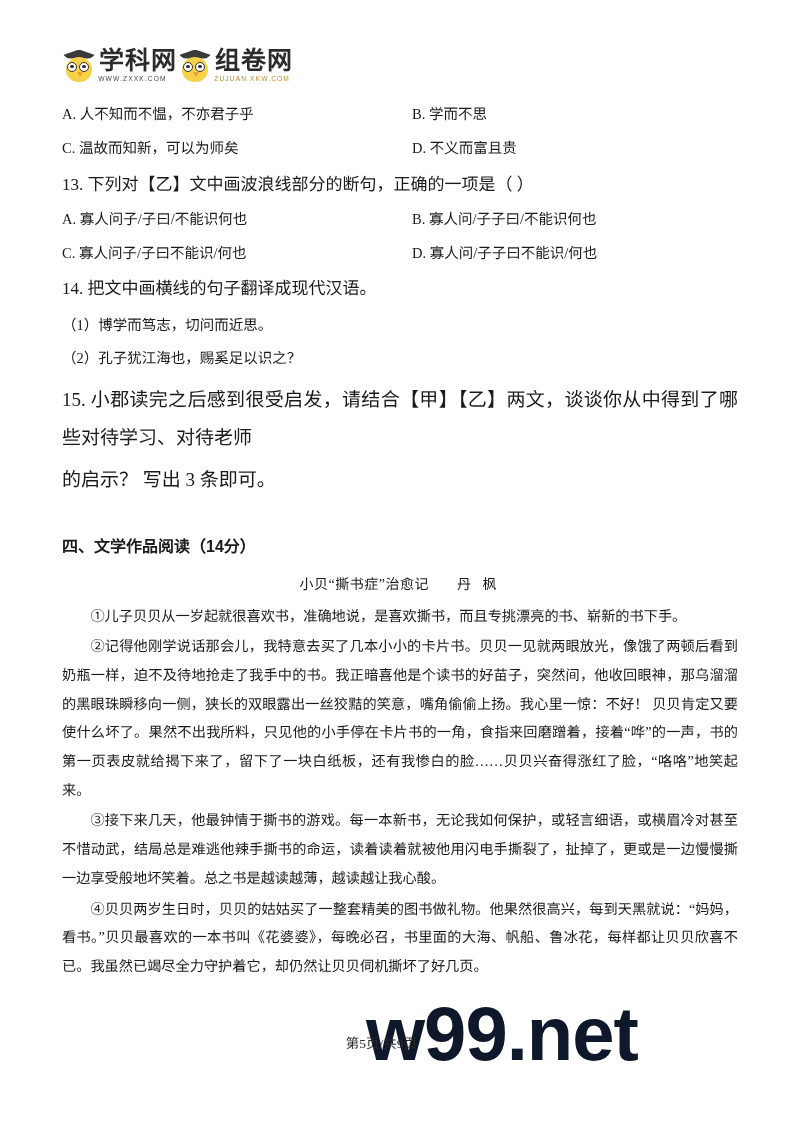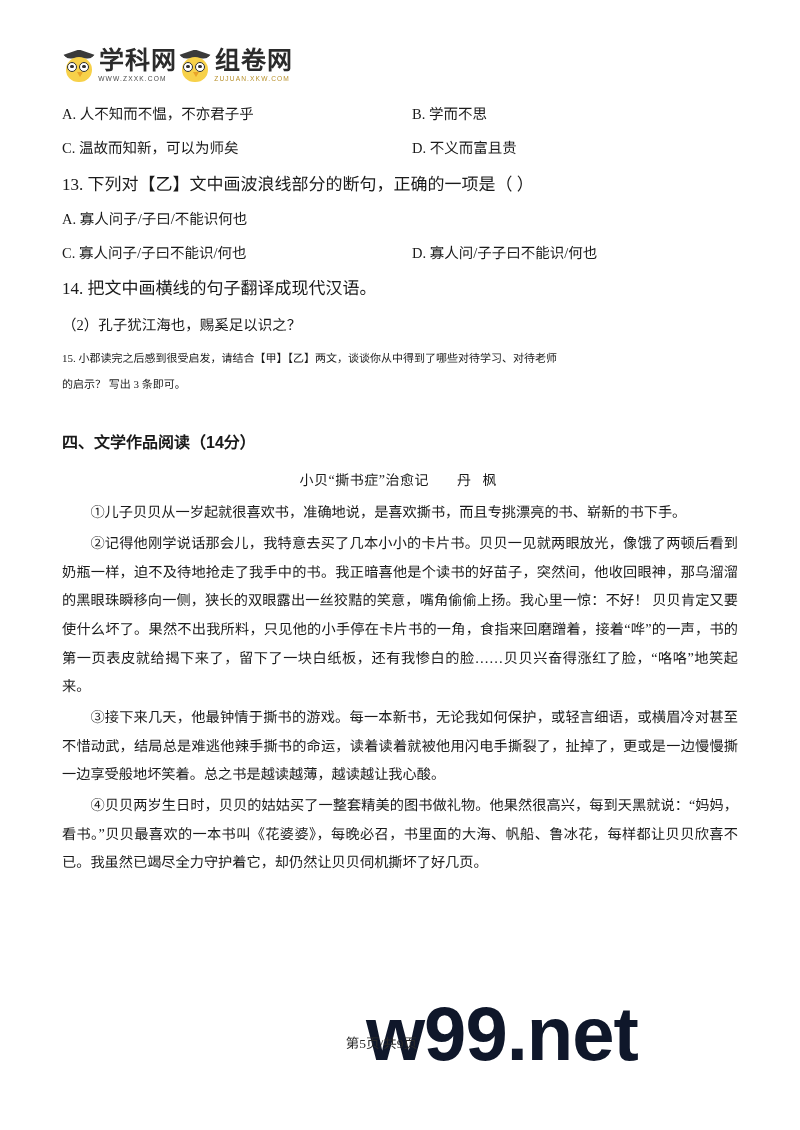--- a/index.html
+++ b/index.html
@@ -144,21 +144,21 @@
     font-size: 17px;
     line-height: 1.55;
     margin: 0 0 11px 0;
   }
   .sub-item {
     font-size: 14.5px;
     line-height: 1.55;
     margin: 0 0 11px 0;
   }
   .q-para {
-    font-size: 11px;
+    font-size: 19px;
     line-height: 2.0;
     margin: 0 0 4px 0;
     text-align: justify;
   }
 
   .section-head {
     font-family: "Liberation Sans", sans-serif;
     font-weight: bold;
     font-size: 16px;
     margin: 34px 0 16px 0;
@@ -240,27 +240,29 @@
       <div class="opt b-col">B. 学而不思</div>
     </div>
     <div class="opts">
       <div class="opt a-col">C. 温故而知新，可以为师矣</div>
       <div class="opt b-col">D. 不义而富且贵</div>
     </div>
 
     <div class="q-stem">13. 下列对【乙】文中画波浪线部分的断句，正确的一项是（    ）</div>
     <div class="opts">
       <div class="opt a-col">A. 寡人问子/子曰/不能识何也</div>
+      <div class="opt b-col">B. 寡人问/子子曰/不能识何也</div>
     </div>
     <div class="opts">
       <div class="opt a-col">C. 寡人问子/子曰不能识/何也</div>
       <div class="opt b-col">D. 寡人问/子子曰不能识/何也</div>
     </div>
 
     <div class="q-stem">14. 把文中画横线的句子翻译成现代汉语。</div>
+    <div class="sub-item">（1）博学而笃志，切问而近思。</div>
     <div class="sub-item">（2）孔子犹江海也，赐奚足以识之？</div>
 
     <div class="q-para">15. 小郡读完之后感到很受启发，请结合【甲】【乙】两文，谈谈你从中得到了哪些对待学习、对待老师</div>
     <div class="q-para">的启示？  写出 3 条即可。</div>
 
     <div class="section-head">四、文学作品阅读（14分）</div>
 
     <div class="article-title">
       <span>小贝“撕书症”治愈记</span><span class="author">丹  枫</span>
     </div>

